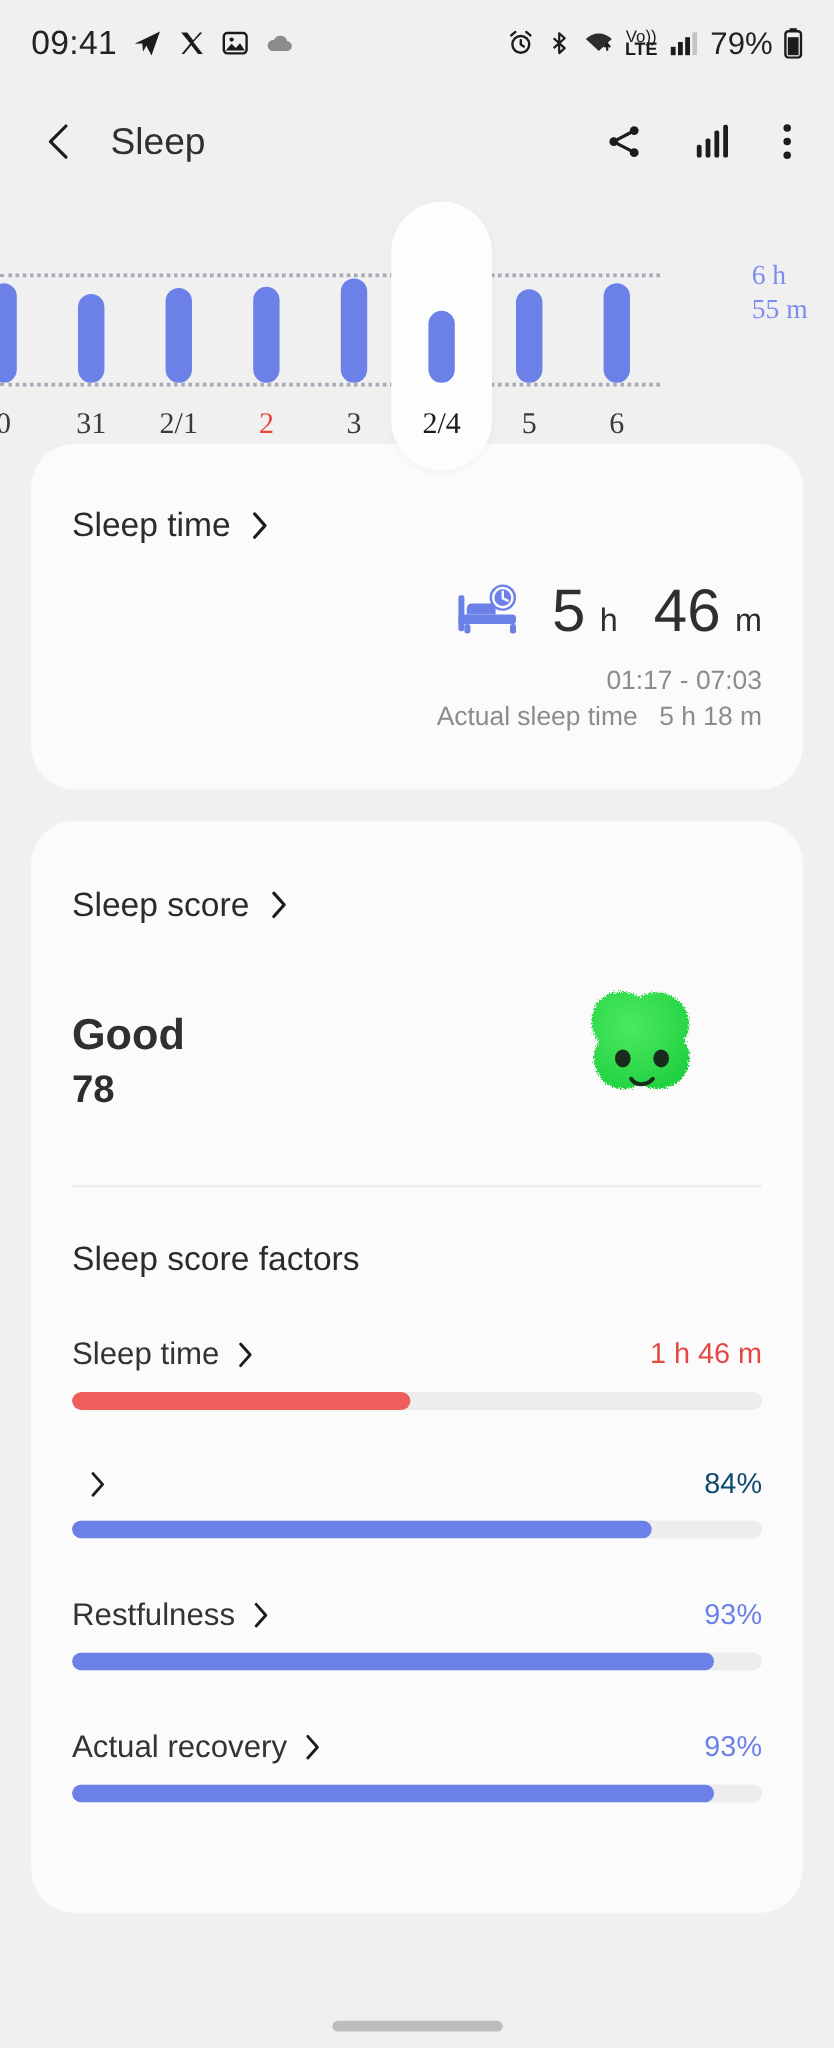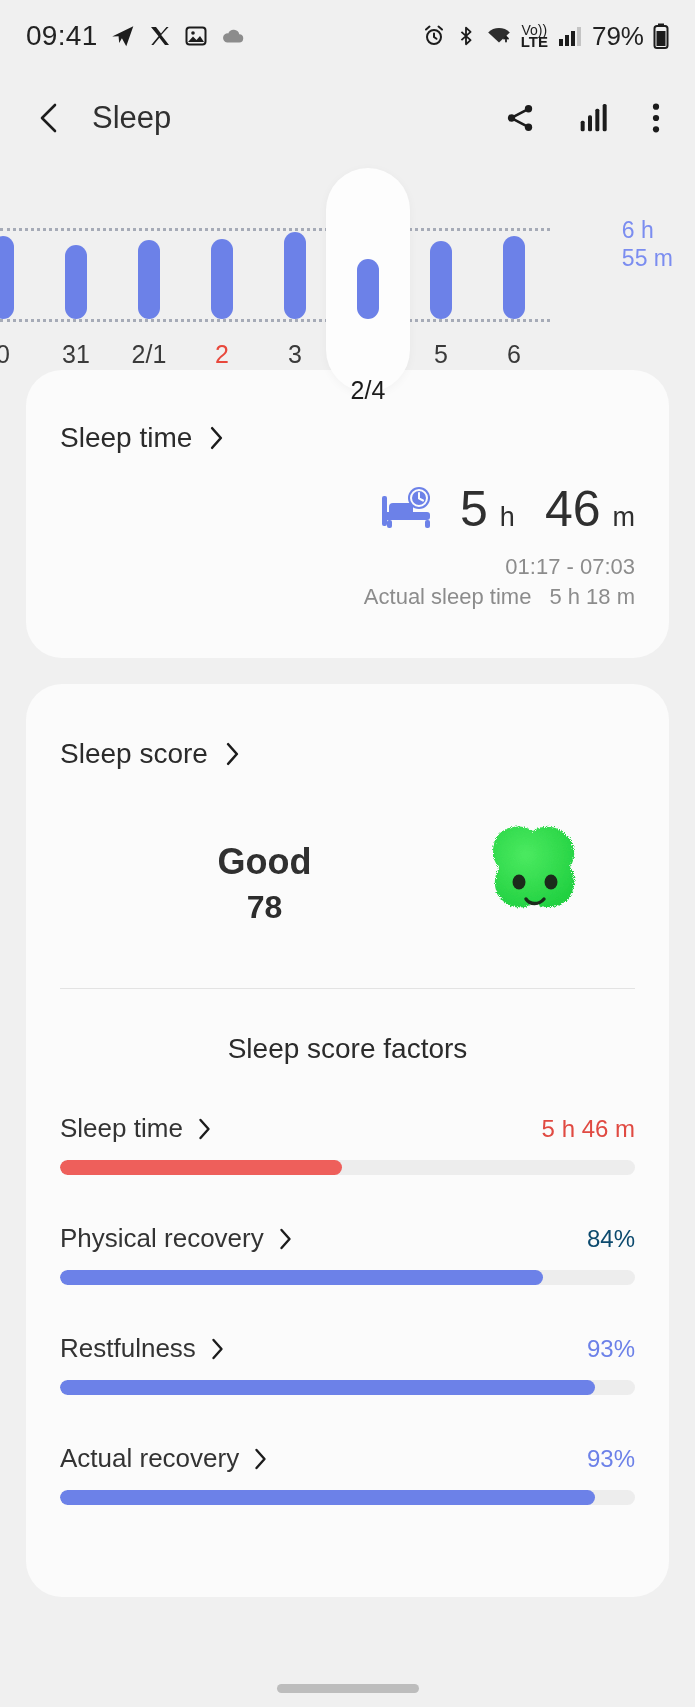--- a/index.html
+++ b/index.html
@@ -22,21 +22,21 @@
   .sb-batt { font-size: 26px; color: #222; margin-left: 2px; }
   .icn { display: inline-flex; align-items: center; justify-content: center; }
 
   
   .appbar { height: 92px; display: flex; align-items: center; padding: 0 34px; }
   .appbar .title { font-size: 31px; color: #303030; margin-left: 26px; }
   .appbar .spacer { flex: 1; }
   .appbar .act { margin-left: 40px; display: flex; align-items: center; }
 
   
-  .chart-wrap { position: relative; height: 180px; margin-top: 26px; }
+  .chart-wrap { position: relative; height: 180px; margin-top: 26px; font-family: Liberation Serif, serif; }
   .chart {
     position: relative; height: 150px; width: 100%;
   }
   .gridline {
     position: absolute; left: 0; right: 145px; height: 0;
     border-top: 3px dotted #9aa0ae;
     opacity: .85;
   }
   .grid-top { top: 38px; }
   .grid-bot { top: 129px; }
@@ -88,21 +88,21 @@
   }
   .st-val { font-size: 50px; color: #2f2f2f; line-height: 1; }
   .st-unit { font-size: 27px; color: #2f2f2f; line-height: 1; }
   .st-sub {
     text-align: right; margin-top: 18px;
     font-size: 22px; color: #8c8c8c; line-height: 30px;
   }
   .st-sub .gap { display: inline-block; width: 18px; }
 
   
-  .card-score { padding-top: 54px; padding-bottom: 46px; text-align: center; }
+  .card-score { padding-top: 54px; padding-bottom: 46px; }
   .score-row { display: flex; align-items: center; margin-top: 52px; }
   .score-text { flex: 1; font-weight: bold; }
   .score-word { font-size: 36px; color: #303030; }
   .score-num { font-size: 32px; color: #2d2d2d; margin-top: 6px; }
   .blob { width: 130px; height: 122px; margin-right: 36px; }
 
   .divider { height: 1px; background: #e3e3e3; margin: 44px 0 0; }
   .factors-title { font-size: 28px; color: #2b2b2b; margin-top: 44px; }
 
   .factor { margin-top: 48px; }
@@ -264,21 +264,21 @@
             <div class="bar" style="height: 83px; background: rgb(108, 129, 232);"></div>
           </div>
         </div>
     </div>
     <div class="xlabels" id="xlabels">
         <div class="xlabel" style="left: -33px;">0</div>
         <div class="xlabel" style="left: 40px;">31</div>
         <div class="xlabel" style="left: 113px;">2/1</div>
         <div class="xlabel weekend" style="left: 186px;">2</div>
         <div class="xlabel" style="left: 259px;">3</div>
-        <div class="xlabel sel" style="left: 332px; margin-top: 36px;">2/4</div>
+        <div class="xlabel sel" style="left: 332px;">2/4</div>
         <div class="xlabel" style="left: 405px;">5</div>
         <div class="xlabel" style="left: 478px;">6</div>
       </div>
   </div>
 
   <div class="card card-sleeptime">
     <div class="card-head">
       <span>Sleep time</span>
       <span class="chev">
         <svg width="17" height="26" viewBox="0 0 14 24">
@@ -354,29 +354,28 @@
 
     <div id="factors">
         <div class="factor">
           <div class="factor-row">
             <span class="factor-name">Sleep time</span>
             <span class="factor-chev">
               <svg width="15" height="24" viewBox="0 0 14 24">
                 <path d="M3 3l8 9-8 9" fill="none" stroke="#1c1c1c" stroke-width="2.4" stroke-linecap="round" stroke-linejoin="round"></path>
               </svg>
             </span>
-            <span class="factor-val" style="color: rgb(224, 74, 66);">5 h 46 m</span>
+            <span class="factor-val" style="color: rgb(224, 74, 66);">1 h 46 m</span>
           </div>
           <div class="track">
             <div class="fill" style="width: 49%; background: rgb(238, 95, 91);"></div>
           </div>
         </div>
         <div class="factor">
           <div class="factor-row">
-            <span class="factor-name">Physical recovery</span>
             <span class="factor-chev">
               <svg width="15" height="24" viewBox="0 0 14 24">
                 <path d="M3 3l8 9-8 9" fill="none" stroke="#1c1c1c" stroke-width="2.4" stroke-linecap="round" stroke-linejoin="round"></path>
               </svg>
             </span>
             <span class="factor-val" style="color: #0c4a6e;">84%</span>
           </div>
           <div class="track">
             <div class="fill" style="width: 84%; background: rgb(108, 129, 232);"></div>
           </div>

